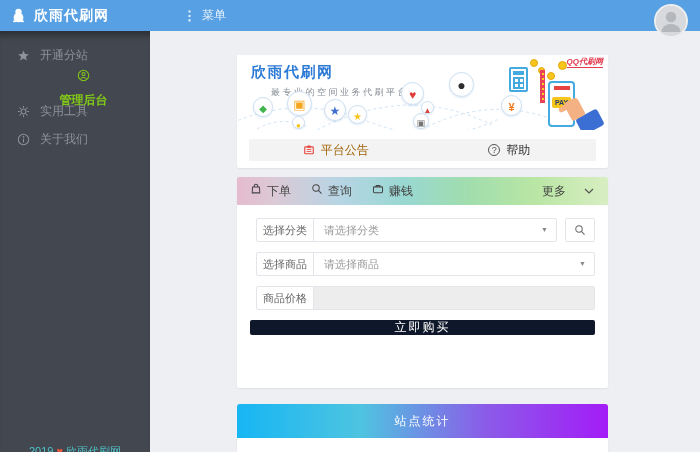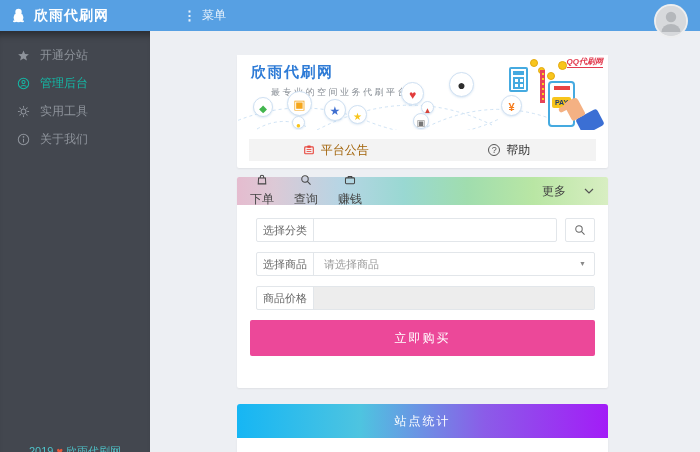--- a/index.html
+++ b/index.html
@@ -13,21 +13,21 @@
   .menu-btn { display:flex; align-items:center; gap:6px; color:#eaf3fc; font-size:12px; margin-left:33px; cursor:pointer; }
   .menu-dots { font-size:13px; font-weight:bold; line-height:1; }
   .avatar-wrap { position:absolute; right:12px; top:4px; width:34px; height:34px; border-radius:50%; border:2px solid rgba(255,255,255,.55); overflow:hidden; background:#d7d9dc; z-index:40; }
 
   
   .sidebar { position:absolute; left:0; top:31px; width:150px; height:421px; background:#43474f; z-index:20; box-shadow:inset 0 9px 7px -5px rgba(0,0,0,.38); padding-top:10px; }
   .side-item { height:28px; display:flex; align-items:center; gap:10px; padding-left:17px; font-size:12px; color:#8e939b; cursor:pointer; position:relative; }
   .side-item svg { width:13px; height:13px; flex:0 0 13px; }
   .side-item.active { background:#fff; color:#333; height:30px; }
   .side-item.active::after { content:""; position:absolute; right:0; top:0; bottom:0; width:3px; background:#57a0e3; }
-  .side-item.emph { color:#14b8a6; font-weight:normal; }
+  .side-item.emph { color:#84cc16; font-weight:bold;flex-direction:column; }
   .side-footer { position:absolute; left:0; bottom:-7px; width:100%; text-align:center; font-size:11px; color:#4fc3c9; white-space:nowrap; }
   .side-footer .heart { color:#e8593c; padding:0 3px; }
 
   
   .main { position:absolute; left:150px; top:31px; width:550px; height:421px; background:#edeff3; overflow:hidden; }
   .card { position:absolute; left:87px; width:371px; background:#fff; border-radius:2px; box-shadow:0 1px 2px rgba(0,0,0,.06); }
 
   
   .card1 { top:24px; height:113px; }
   .banner { position:relative; height:75px; overflow:hidden; background:#fff; }
@@ -65,33 +65,33 @@
   .notice-half { flex:1; display:flex; align-items:center; justify-content:center; gap:6px; font-size:12px; cursor:pointer; }
   .notice-ann { color:#a16207; }
   .notice-help { color:#333; }
   .qmark { width:12px; height:12px; border:1px solid #555; border-radius:50%; font-size:9px; line-height:11px; text-align:center; color:#555; }
   .qmark::before { content:"?"; }
 
   
   .card2 { top:146px; height:211px; }
   .tabbar { height:28px; display:flex; align-items:center; gap:20px; padding:0 13px; font-size:12px; color:#444; border-radius:2px 2px 0 0;
     background:linear-gradient(90deg,#e5bccf 0%,#dcc9d6 10%,#b6d5e4 28%,#99d8d2 45%,#a0ddae 62%,#b9e6a4 80%,#d8eec2 100%); }
-  .tab { display:flex; align-items:center; gap:5px; cursor:pointer;flex-direction:column; }
+  .tab { display:flex; gap:5px; cursor:pointer; }
   .tab svg, .more svg { width:12px; height:12px; }
   .more { margin-left:auto; display:flex; align-items:center; gap:17px; cursor:pointer; }
   .form { padding:13px 13px 0; }
   .frow { display:flex; margin-bottom:10px; height:24px;margin-left:6px; }
   .igroup { flex:1; display:flex; border:1px solid #e2e6ea; border-radius:2px; background:#fff; height:24px; }
   .ilabel { padding:0 6px; border-right:1px solid #e2e6ea; color:#666; font-size:11px; line-height:22px; white-space:nowrap; }
   .sel { flex:1; position:relative; font-size:11px; color:#999; line-height:22px; padding-left:10px; cursor:pointer; }
   .caret { position:absolute; right:8px; top:0; font-size:7px; color:#888; line-height:22px; }
   .search-btn { width:30px; height:24px; margin-left:8px; border:1px solid #e2e6ea; border-radius:2px; background:#fff; display:flex; align-items:center; justify-content:center; cursor:pointer; }
   .search-btn svg { width:12px; height:12px; }
   .price-input { flex:1; border:0; background:#ededed; font-size:11px; padding-left:10px; color:#555; outline:none; }
-  .buy-btn { height:36px; background:#ec4899; border-radius:2px; color:#fff; font-size:12px; display:flex; align-items:center; justify-content:center; letter-spacing:2px; cursor:pointer; }
+  .buy-btn { height:15px; background:#0f172a; border-radius:2px; color:#fff; font-size:12px; display:flex; align-items:center; justify-content:center; letter-spacing:2px; cursor:pointer; }
 
   
   .card3 { top:373px; height:80px; background:transparent; box-shadow:none; }
   .stats-head { height:34px; border-radius:3px 3px 0 0; background:linear-gradient(90deg,#16b6f4,#4ec4e0,#8b5ce8,#a31cf7); color:#fff; font-size:12px; letter-spacing:2px; display:flex; align-items:center; justify-content:center; }
   .stats-body { height:46px; background:#fff; box-shadow:0 1px 2px rgba(0,0,0,.06); }
 
   svg .st { fill:none; stroke:currentColor; stroke-width:1.1; }
 </style>
 </head>
 <body>
@@ -270,20 +270,24 @@
         <span>更多</span>
         <svg viewBox="0 0 12 12">
             <polyline points="2,4 6,8 10,4" fill="none" stroke="#555" stroke-width="1.2"></polyline>
           </svg>
       </div>
     </div>
     <div class="form">
       <div class="frow">
         <div class="igroup">
           <span class="ilabel">选择分类</span>
+          <div class="sel">
+            <span>请选择分类</span>
+            <span class="caret">▼</span>
+          </div>
         </div>
         <div class="search-btn">
           <svg viewBox="0 0 13 13">
               <g color="#666">
                 <circle class="st" cx="5.4" cy="5.4" r="3.5" stroke="#666"></circle>
                 <line x1="8" y1="8" x2="11.4" y2="11.4" stroke="#666" stroke-width="1.1"></line>
               </g>
             </svg>
         </div>
       </div>

